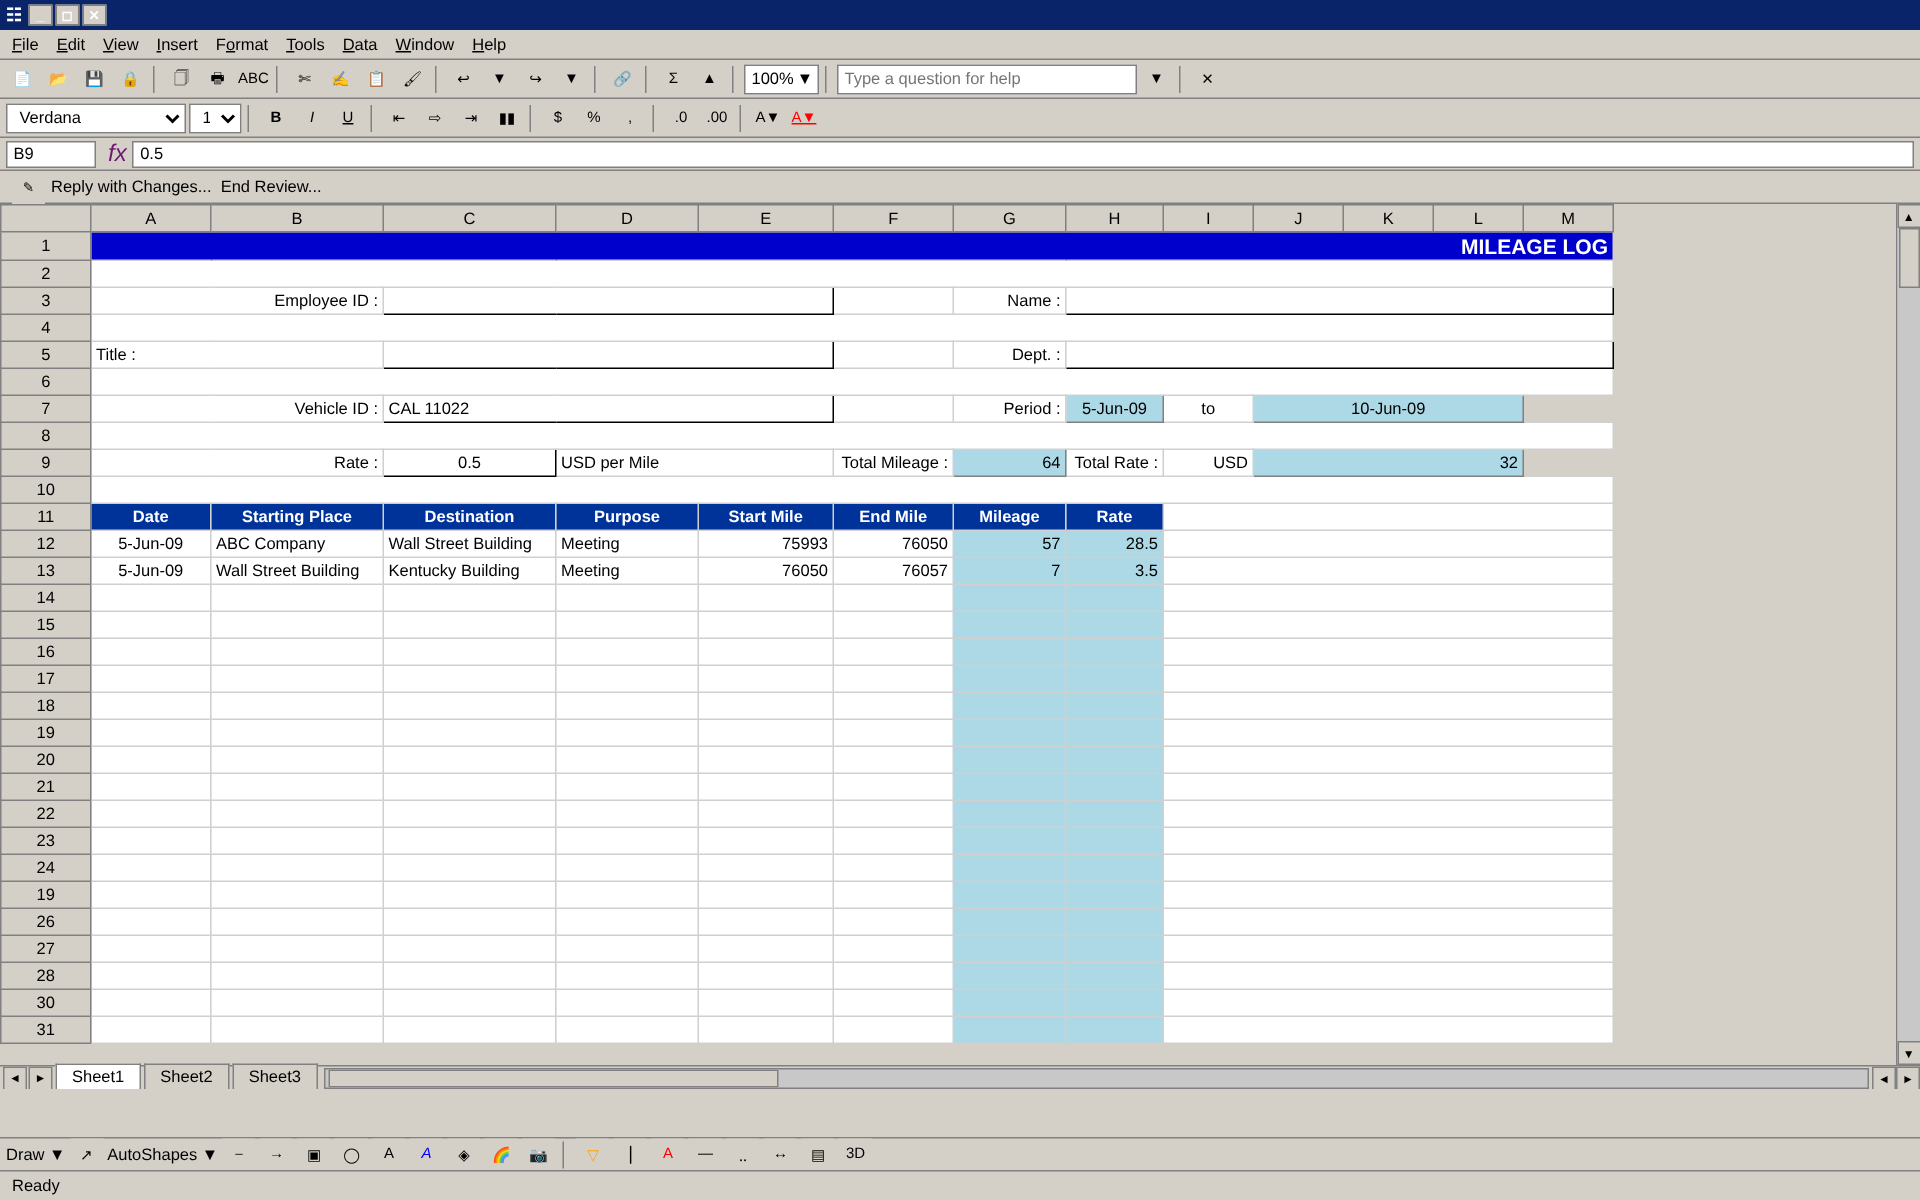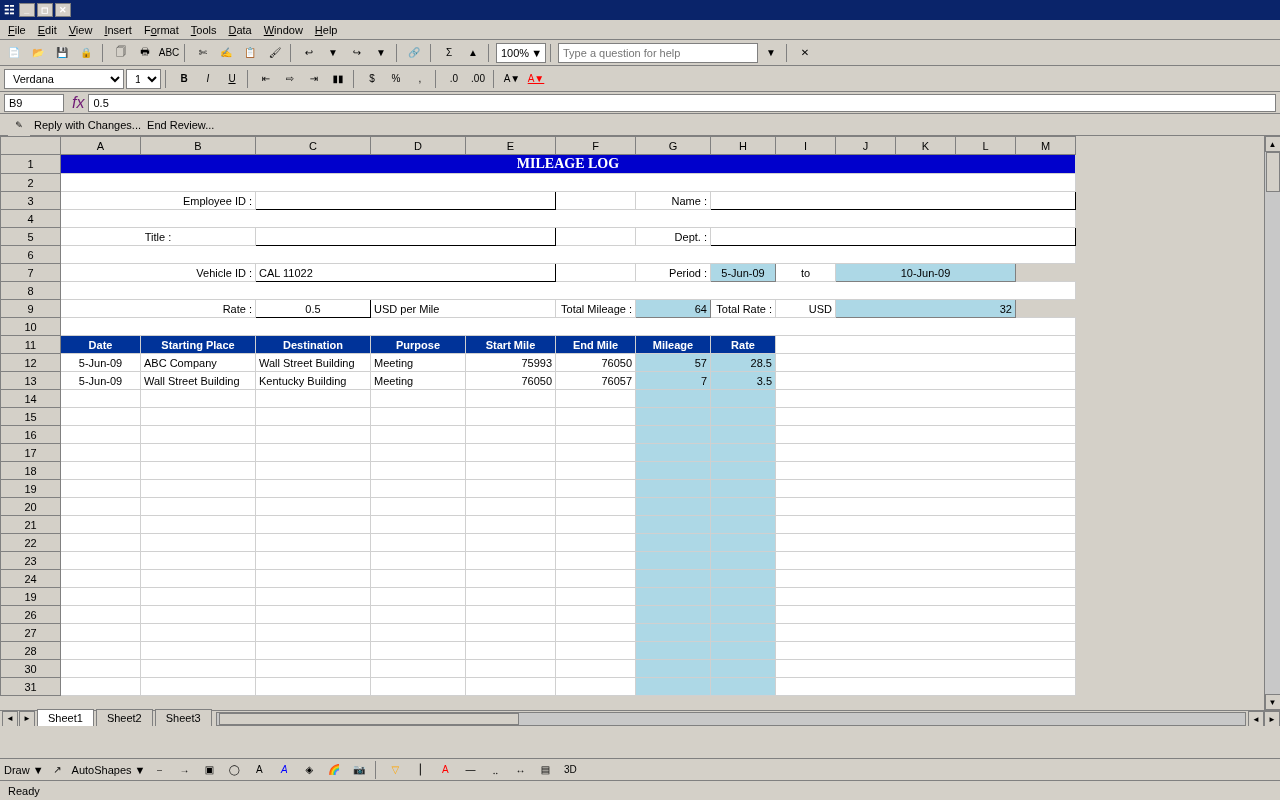--- a/index.html
+++ b/index.html
@@ -214,24 +214,23 @@
     }
     
     .col-header-row th {
       background: #d4d0c8;
       font-weight: normal;
     }
     
     .mileage-header {
       background: #0000cc !important;
       color: white !important;
-      text-align: center;
+      text-align: right;
       font-weight: bold !important;
       font-size: 14px !important;
-      font-family: Liberation Serif, serif;
     }
     
     .tbl-header {
       background: #003399 !important;
       color: white !important;
       text-align: center !important;
       font-weight: bold !important;
     }
     
     .light-blue { background: #add8e6 !important; }
@@ -450,21 +449,21 @@
               <td class="input-cell" colspan="6" style="background:white"></td>
             </tr>
 
             <tr>
               <td class="row-num">4</td>
               <td colspan="13"></td>
             </tr>
 
             <tr>
               <td class="row-num">5</td>
-              <td class="label-cell" colspan="2" style="text-align:center;background:#fff">Title :</td>
+              <td class="label-cell" colspan="2" style="text-align:left;background:#fff">Title :</td>
               <td class="input-cell" colspan="3" style="background:white"></td>
               <td></td>
               <td class="label-cell" style="text-align:right">Dept. :</td>
               <td class="input-cell" colspan="6" style="background:white"></td>
             </tr>
 
             <tr>
               <td class="row-num">6</td>
               <td colspan="13"></td>
             </tr>

